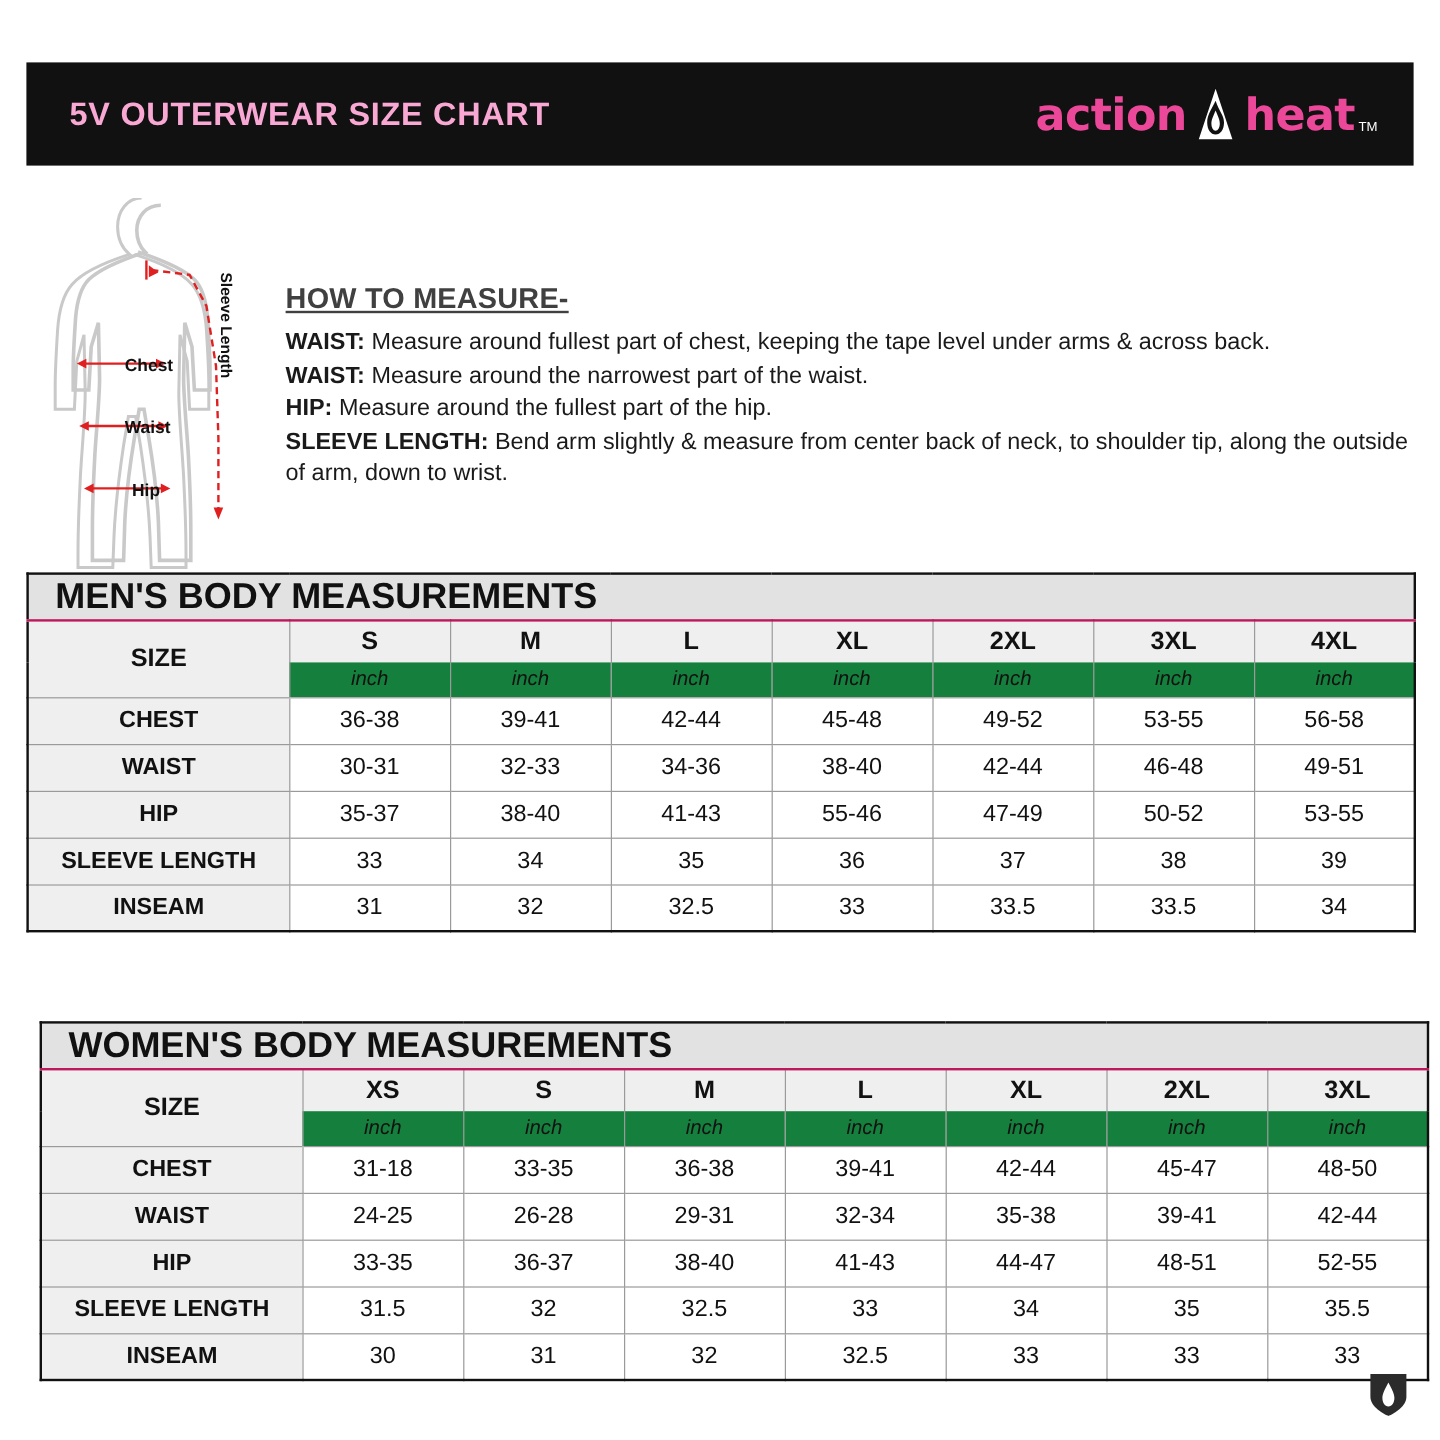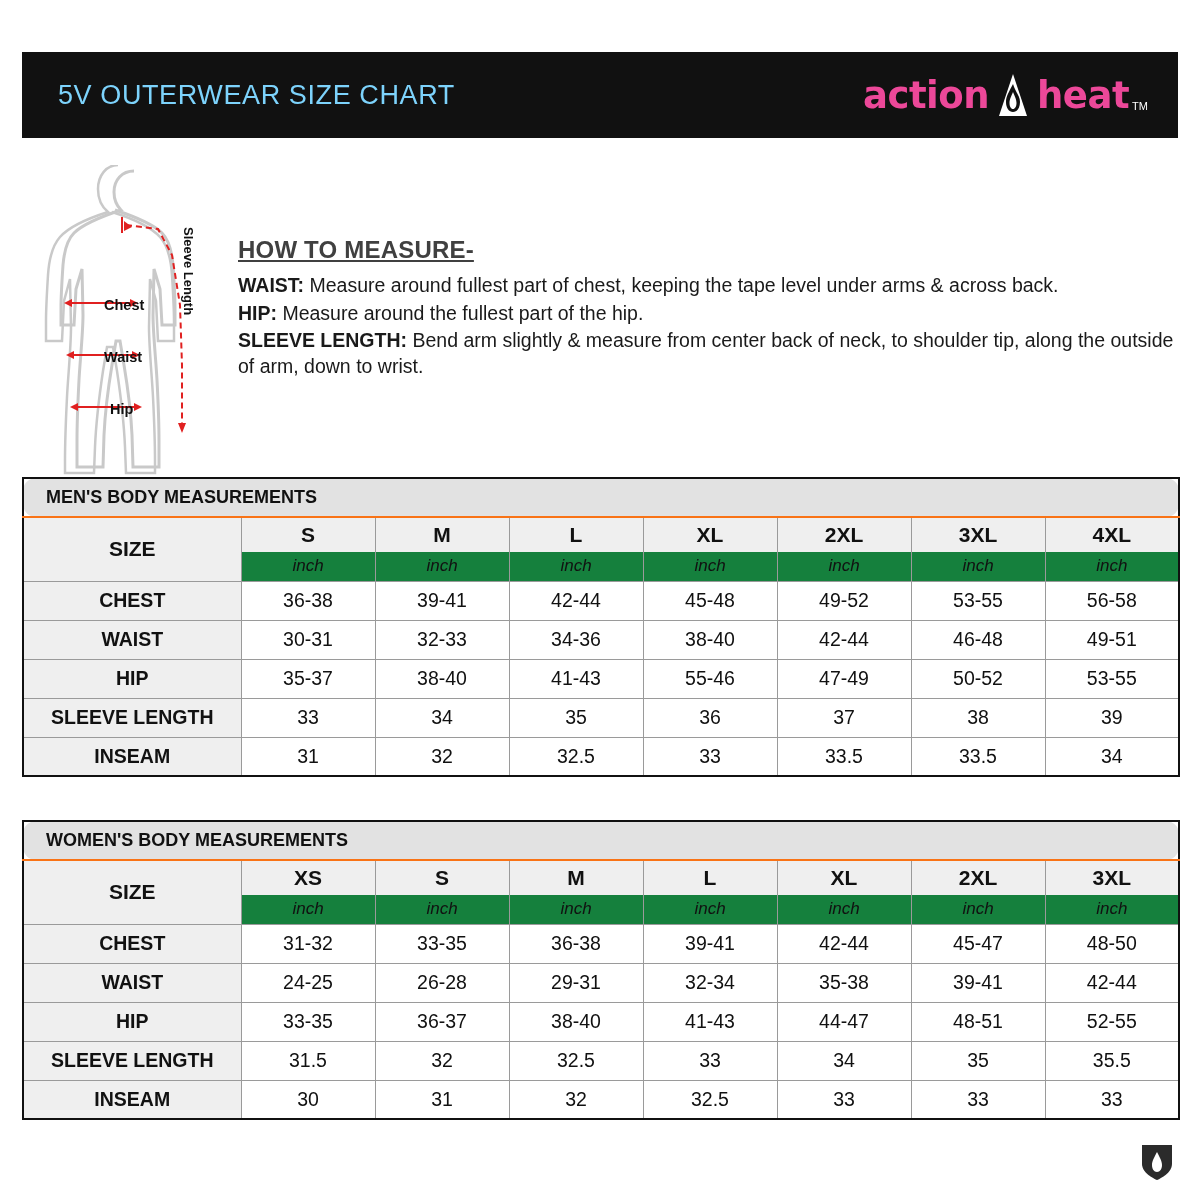--- a/index.html
+++ b/index.html
@@ -21,23 +21,23 @@
     position: absolute;
     left: 22px; top: 52px;
     width: 1156px; height: 86px;
     background: #111111;
     display: flex;
     align-items: center;
     justify-content: space-between;
     padding: 0 30px 0 36px;
   }
   .header-title {
-    color: #7dd3fc;
+    color: #f9a8d4;
     font-size: 27px;
-    font-weight: normal;
+    font-weight: bold;
     letter-spacing: 0.6px;
     text-align: center;
   }
   .brand {
     display: flex;
     align-items: center;
     position: relative;
   }
   .brand-text {
     color: #ec4899;
@@ -111,39 +111,38 @@
     border-collapse: collapse;
     table-layout: fixed;
   }
   .tbl {
     position: absolute;
     left: 22px;
     width: 1156px;
     border: 2px solid #111;
   }
   #men-table { top: 477px; }
-  #women-table { top: 820px; }
+  #women-table { top: 851px; margin-left: 11px; }
 
   .tbl td, .tbl th {
     border: 1px solid #9a9a9a;
     text-align: center;
     font-size: 19.5px;
     color: #111;
     padding: 0;
     height: 39px;
   }
   .section-head td {
     background: #e2e2e2;
     text-align: left;
     padding-left: 22px;
-    font-size: 18px;
+    font-size: 30px;
     font-weight: bold;
     height: 39px;
-    border-bottom: 2px solid #f97316;
-    border-radius: 13px;
+    border-bottom: 2px solid #be185d;
   }
   .row-label {
     background: #efefef;
     font-weight: bold;
     font-size: 20px;
     text-align: center;
   }
   .size-label {
     background: #efefef;
     font-weight: bold;
@@ -251,20 +250,23 @@
     <div class="fig-sleeve-label">Sleeve Length</div>
   </div>
 
   <div class="measure-block">
     <div class="measure-title">HOW TO MEASURE-</div>
 
     <div class="measure-line">
       <b>WAIST:</b><span> Measure around fullest part of chest, keeping the tape level under arms &amp; across back.</span>
     </div>
     <div class="measure-line">
+      <b>WAIST:</b><span> Measure around the narrowest part of the waist.</span>
+    </div>
+    <div class="measure-line">
       <b>HIP:</b><span> Measure around the fullest part of the hip.</span>
     </div>
     <div class="measure-line">
       <b>SLEEVE LENGTH:</b><span> Bend arm slightly &amp; measure from center back of neck, to shoulder tip, along the outside of arm, down to wrist.</span>
     </div>
   </div>
 
   <table class="tbl" id="men-table">
     <colgroup>
       <col style="width:218px">
@@ -381,21 +383,21 @@
           <td>inch</td>
           <td>inch</td>
           <td>inch</td>
           <td>inch</td>
           <td>inch</td>
           <td>inch</td>
           <td>inch</td>
         </tr>
         <tr class="data-row">
           <td class="row-label">CHEST</td>
-          <td>31-32</td>
+          <td>31-18</td>
           <td>33-35</td>
           <td>36-38</td>
           <td>39-41</td>
           <td>42-44</td>
           <td>45-47</td>
           <td>48-50</td>
         </tr>
         <tr class="data-row">
           <td class="row-label">WAIST</td>
           <td>24-25</td>

